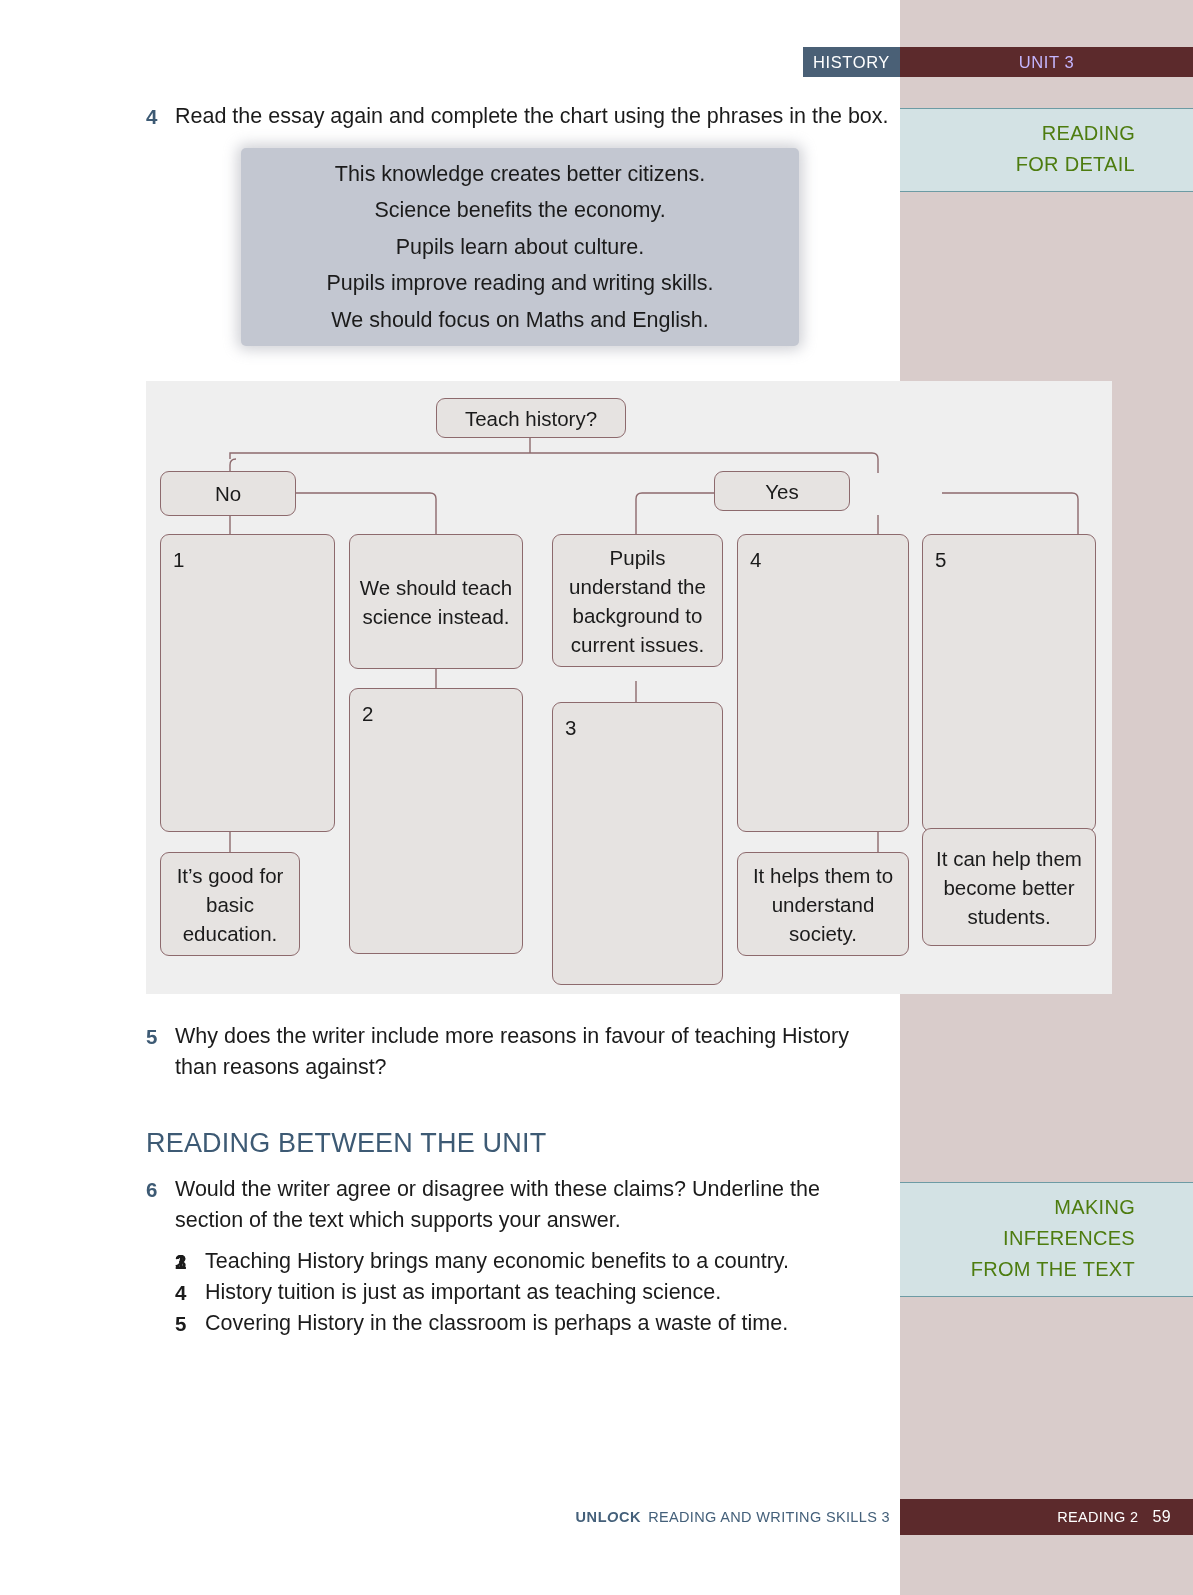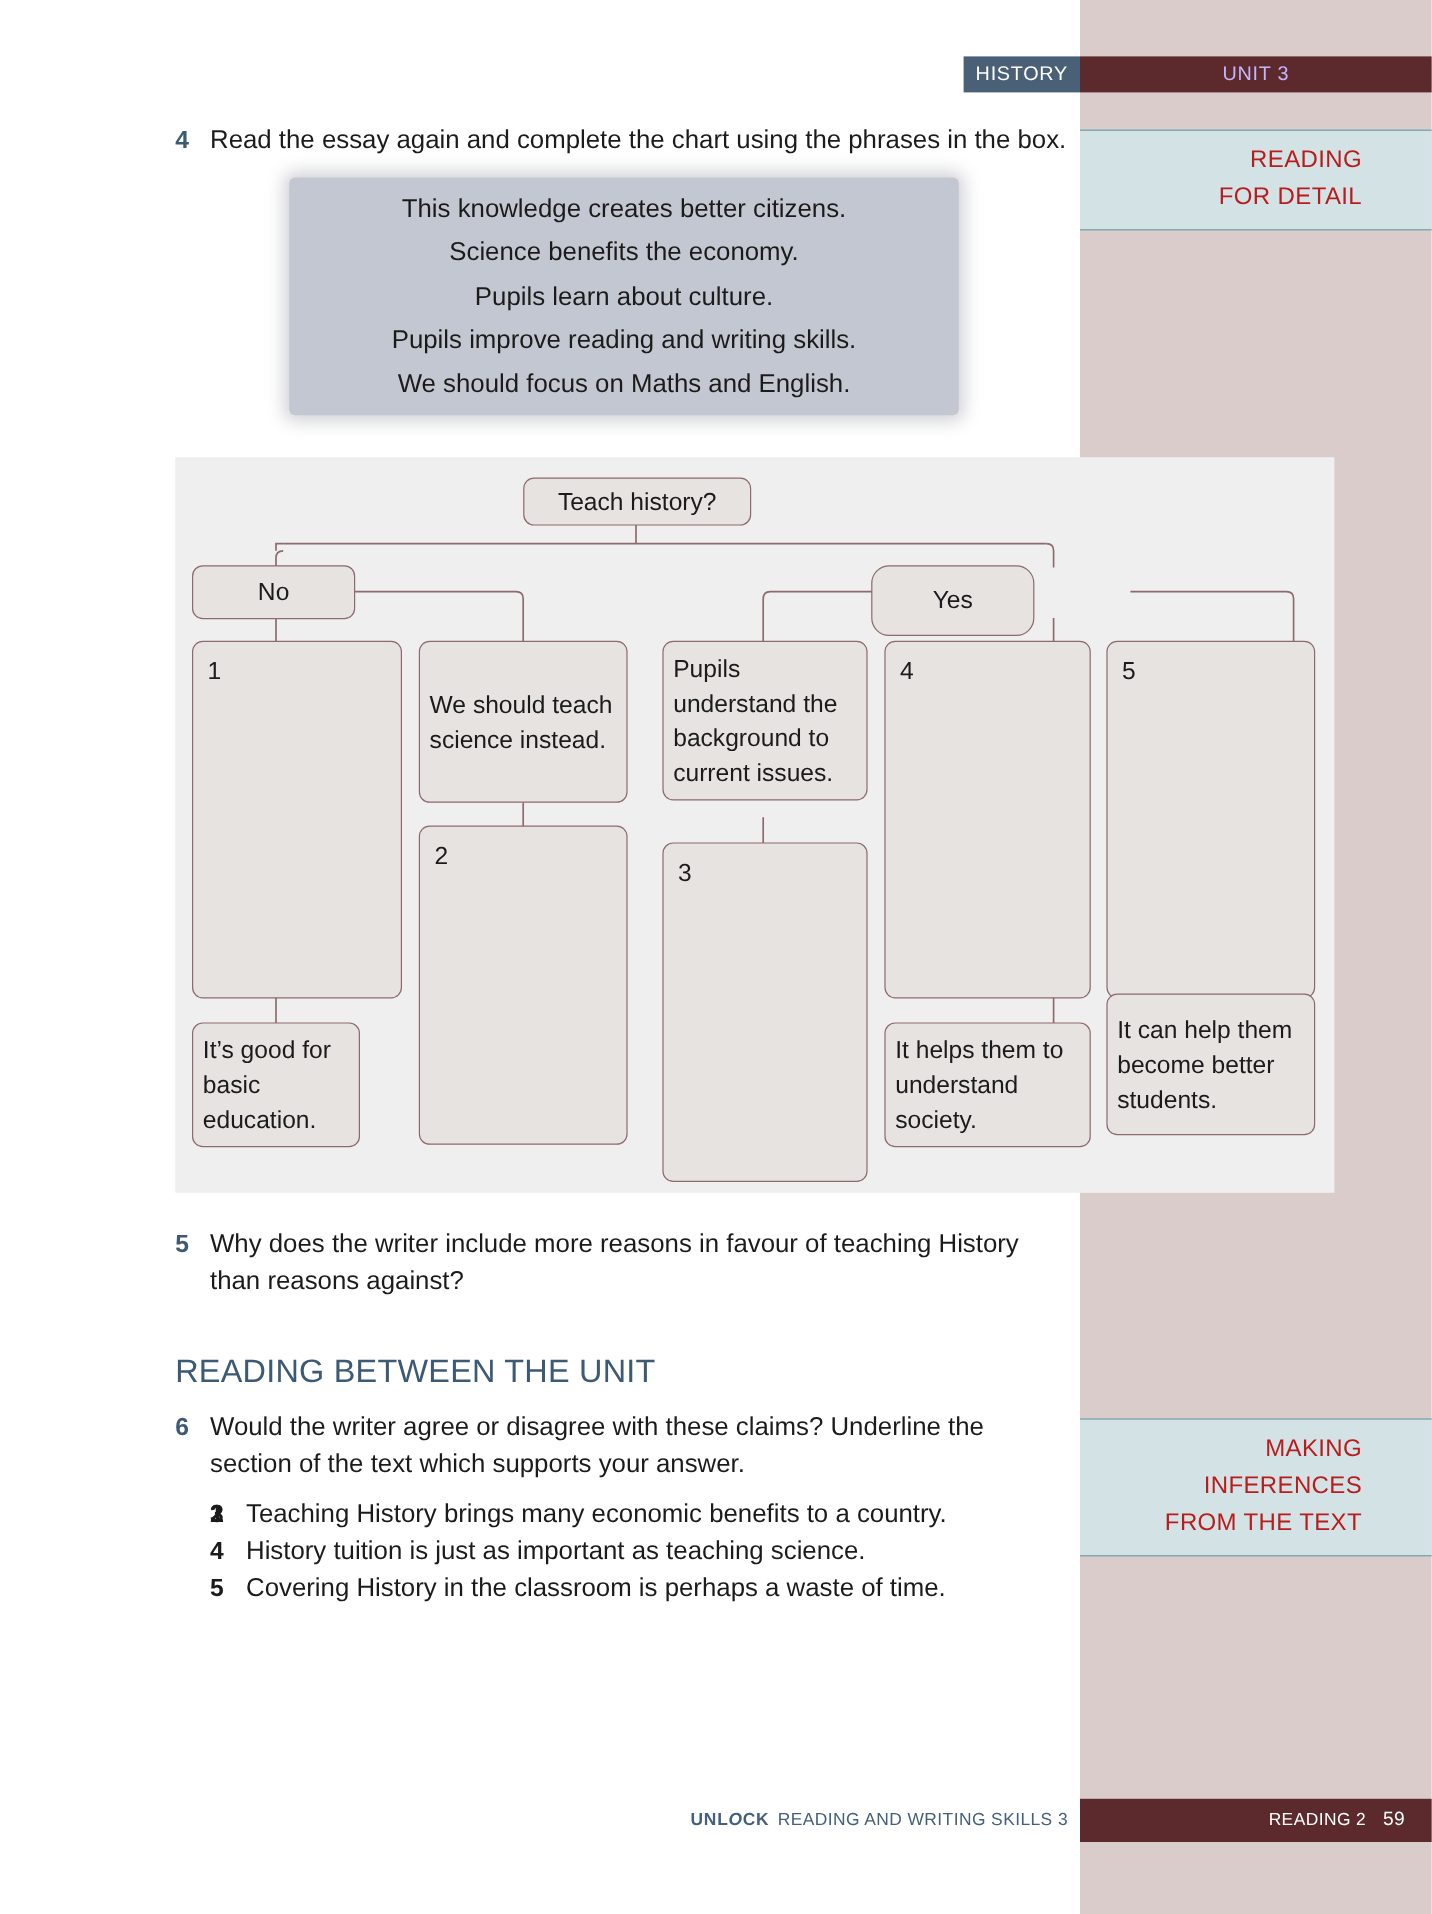--- a/index.html
+++ b/index.html
@@ -47,21 +47,21 @@
     justify-content: center;
   }
 
   .callout {
     position: absolute;
     left: 900px;
     width: 293px;
     background: #d3e2e4;
     border-top: 1.5px solid #6d9ba4;
     border-bottom: 1.5px solid #6d9ba4;
-    color: #b91c1c;
+    color: #4d7c0f;
     font-size: 20px;
     line-height: 31px;
     text-align: right;
     box-sizing: border-box;
     padding: 9px 58px 11px 10px;
     letter-spacing: .3px;
   }
   #callout-reading-detail { top: 108px; }
   #callout-making-inferences { top: 1182px; }
 
@@ -167,21 +167,21 @@
 
   .node {
     position: absolute;
     background: #e6e3e1;
     border: 1.4px solid #8d6a6d;
     border-radius: 9px;
     box-sizing: border-box;
     color: #1b1b1b;
     font-size: 20.5px;
     line-height: 29px;
-    text-align: left;
+    text-align: center;
     display: flex;
     align-items: center;
     justify-content: center;
     padding: 0 8px;
   }
   .node.blank {
     align-items: flex-start;
     justify-content: flex-start;
     text-align: left;
     padding: 10px 0 0 12px;
@@ -258,21 +258,21 @@
   </svg>
 
   <div class="node" style="left:290px; top:17px; width:190px; height:40px;">
     <span>Teach history?</span>
   </div>
 
   <div class="node" style="left:14px; top:90px; width:136px; height:45px;">
     <span>No</span>
   </div>
 
-  <div class="node" style="left:580px; top:90px; width:136px; height:59px;border-radius:15px;">
+  <div class="node" style="left:568px; top:90px; width:136px; height:40px;">
     <span>Yes</span>
   </div>
 
   <div class="node blank" style="left:14px; top:153px; width:175px; height:298px;">
     <span>1</span>
   </div>
 
   <div class="node" style="left:14px; top:471px; width:140px; height:104px;">
     <span>It’s good for basic education.</span>
   </div>

